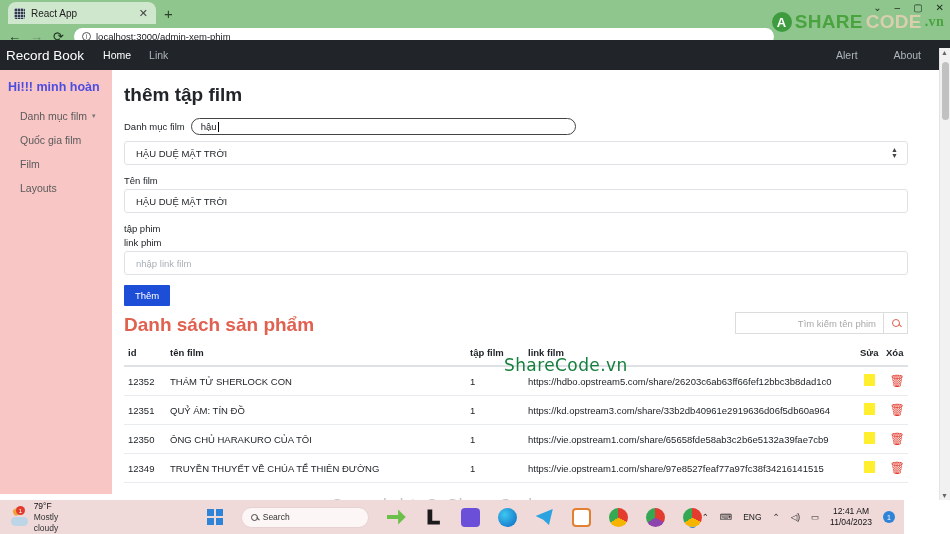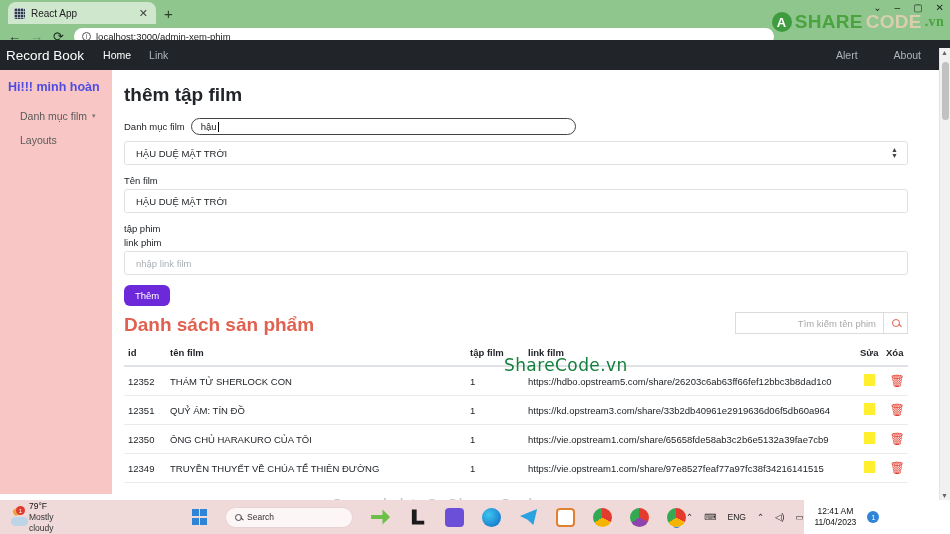--- a/index.html
+++ b/index.html
@@ -112,22 +112,22 @@
     display: flex; align-items: center; margin-bottom: 10px;
   }
   .form-control.placeholder { color: #a9b0b7; }
   .select-control { position: relative; }
   .select-arrows {
     position: absolute; right: 9px; top: 50%; transform: translateY(-50%);
     font-size: 7px; line-height: 6px; color: #444; text-align: center;
   }
 
   .btn-add {
-    background: #6d28d9; color: #fff; font-size: 9.5px;
-    border: none; border-radius: 6px; padding: 5px 11px; margin-bottom: 4px;
+    background: #1d4ed8; color: #fff; font-size: 9.5px;
+    border: none; border-radius: 1px; padding: 5px 11px; margin-bottom: 4px;
   }
 
   h2.list-title {
     color: #e0614f; font-size: 19px; font-weight: bold; margin: 4px 0 8px 0;
   }
 
   .list-head { display: flex; align-items: flex-start; }
   .list-head-spacer { flex: 1; }
   .searchbox { display: flex; height: 22px; margin-top: 2px; }
   .search-input {
@@ -190,21 +190,21 @@
   .page-scroll .thumb {
     position: absolute; left: 2px; top: 2px; width: 7px; height: 58px;
     background: #c1c1c1; border-radius: 4px;
   }
   .sb-arrow {
     position: absolute; right: 1px; font-size: 7px; color: #666; width: 9px; text-align: center;
   }
 
   
   .taskbar {
-    position: absolute; left: 0; bottom: 0; width: 804px; height: 34px;
+    position: absolute; left: 0; bottom: 0; width: 904px; height: 34px;
     background: #efd9d9; display: flex; align-items: center; z-index: 60;
   }
   .weather { display: flex; align-items: center; gap: 5px; padding-left: 10px; width: 150px; }
   .weather-ico { position: relative; width: 22px; height: 20px; }
   .cloud {
     position: absolute; left: 1px; bottom: 1px; width: 17px; height: 9px;
     background: #bcd6e8; border-radius: 9px;
   }
   .sun {
     position: absolute; left: 3px; top: 1px; width: 9px; height: 7px;
@@ -286,20 +286,26 @@
     </span>
   </div>
 
   <div class="body-row">
 
     <div class="sidebar">
       <div class="side-title">Hi!!! minh hoàn</div>
       <div class="side-item">
         <span>Danh mục film</span>
         <span class="caret">▾</span>
+      </div>
+      <div class="side-item">
+        <span>Quốc gia film</span>
+      </div>
+      <div class="side-item">
+        <span>Film</span>
       </div>
       <div class="side-item">
         <span>Layouts</span>
       </div>
     </div>
 
     <div class="content">
       <h1 class="page-title">thêm tập film</h1>
 
       <div class="row-inline">

